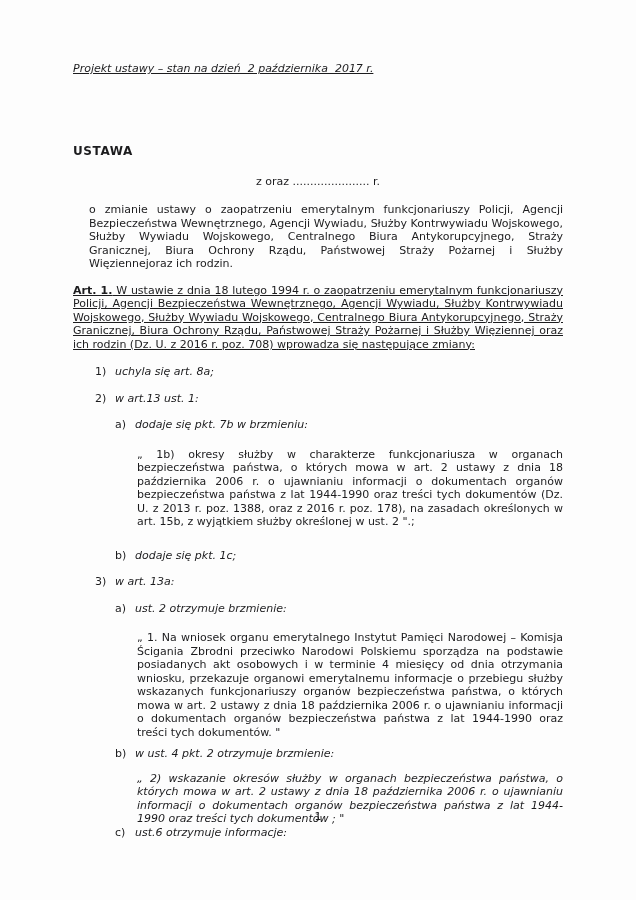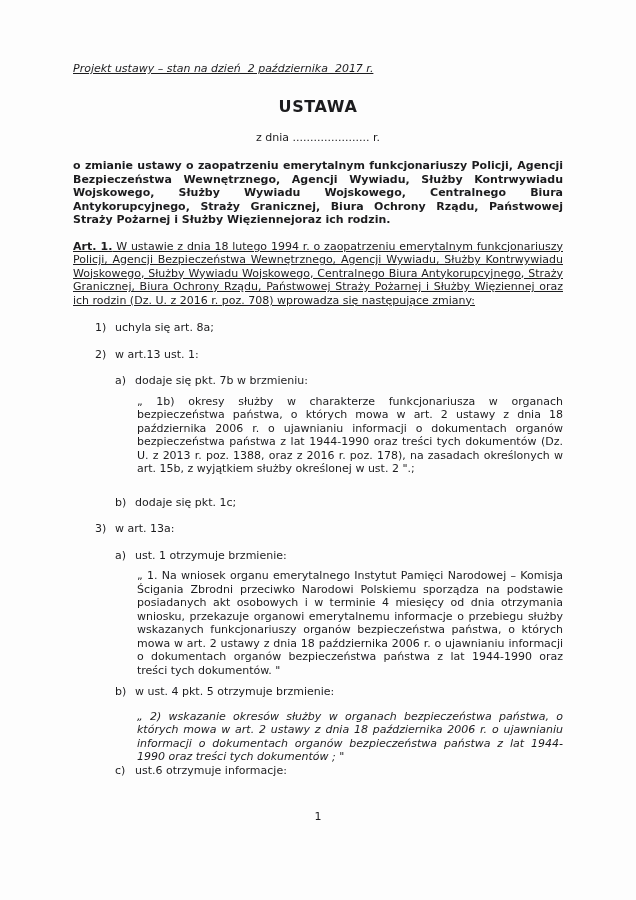--- a/index.html
+++ b/index.html
@@ -15,56 +15,56 @@
     line-height: 13.5px;
     padding: 62px 73px 0 73px;
     overflow: hidden;
   }
   .header-note {
     font-style: italic;
     text-decoration: underline;
     white-space: pre-wrap;
   }
   .title {
-    margin: 24px 0 0 0;
-    text-align: center;
+    margin: 68px 0 0 0;
     font-weight: bold;
-    font-size: 16px;
+    font-size: 12px;
     line-height: 14px;
     letter-spacing: 0.6px;
   }
   .date-line {
     margin-top: 17px;
     text-align: center;
   }
   .subject {
     margin-top: 15px;
-    font-weight: bold;
+    font-weight: normal;
     text-align: justify;
+    margin-left: 16px;
   }
   .art {
     margin-top: 13px;
     text-align: justify;
     text-decoration: underline;
   }
   .art .art-label { font-weight: bold; }
   .li {
     display: flex;
     align-items: flex-start;
   }
   .li .lbl { flex: 0 0 20px; }
-  .li .txt { flex: 1; }
+  .li .txt { flex: 1; font-style: italic; }
   .lvl1 { margin-left: 22px; }
   .lvl2 { margin-left: 42px; }
   .quote {
     margin-left: 64px;
     text-align: justify;
   }
   .mt0  { margin-top: 0; }
-  .mt7  { margin-top: 7px; }
+  .mt7  { margin-top: 16px; }
   .mt8  { margin-top: 8px; }
   .mt11 { margin-top: 11px; font-style: italic; }
   .mt13 { margin-top: 13px; }
   .mt14 { margin-top: 14px; }
   .mt20 { margin-top: 20px; }
   .footer {
     position: absolute;
     top: 810px;
     left: 0;
     width: 100%;
@@ -73,21 +73,21 @@
 </style>
 </head>
 <body>
 
 <div class="page">
 
   <div class="header-note">Projekt ustawy – stan na dzień  2 października  2017 r.</div>
 
   <div class="title">USTAWA</div>
 
-  <div class="date-line">z dnia ...................... r.</div>
+  <div class="date-line">z oraz ...................... r.</div>
 
   <div class="subject">o zmianie ustawy o zaopatrzeniu emerytalnym funkcjonariuszy Policji, Agencji Bezpieczeństwa Wewnętrznego, Agencji Wywiadu, Służby Kontrwywiadu Wojskowego, Służby Wywiadu Wojskowego, Centralnego Biura Antykorupcyjnego, Straży Granicznej, Biura Ochrony Rządu, Państwowej Straży Pożarnej i Służby Więziennejoraz ich rodzin.</div>
 
   <div class="art">
     <span class="art-label">Art. 1.</span><span> W ustawie z dnia 18 lutego 1994 r. o zaopatrzeniu emerytalnym funkcjonariuszy Policji, Agencji Bezpieczeństwa Wewnętrznego, Agencji Wywiadu, Służby Kontrwywiadu Wojskowego, Służby Wywiadu Wojskowego, Centralnego Biura Antykorupcyjnego, Straży Granicznej, Biura Ochrony Rządu, Państwowej Straży Pożarnej i Służby Więziennej oraz ich rodzin (Dz. U. z 2016 r. poz. 708) wprowadza się następujące zmiany:</span>
   </div>
 
   <div class="li lvl1 mt14">
     <span class="lbl">1)</span>
     <span class="txt">uchyla się art. 8a;</span>
@@ -110,28 +110,28 @@
     <span class="txt">dodaje się pkt. 1c;</span>
   </div>
 
   <div class="li lvl1 mt13">
     <span class="lbl">3)</span>
     <span class="txt">w art. 13a:</span>
   </div>
 
   <div class="li lvl2 mt13">
     <span class="lbl">a)</span>
-    <span class="txt">ust. 1 otrzymuje brzmienie:</span>
+    <span class="txt">ust. 2 otrzymuje brzmienie:</span>
   </div>
 
   <div class="quote mt7">„ 1. Na wniosek organu emerytalnego Instytut Pamięci Narodowej – Komisja Ścigania Zbrodni przeciwko Narodowi Polskiemu sporządza na podstawie posiadanych akt osobowych i w terminie 4 miesięcy od dnia otrzymania wniosku, przekazuje organowi emerytalnemu informacje o przebiegu służby wskazanych funkcjonariuszy organów bezpieczeństwa państwa, o których mowa w art. 2 ustawy z dnia 18 października 2006 r. o ujawnianiu informacji o dokumentach organów bezpieczeństwa państwa z lat 1944-1990 oraz treści tych dokumentów. "</div>
 
   <div class="li lvl2 mt8">
     <span class="lbl">b)</span>
-    <span class="txt">w ust. 4 pkt. 5 otrzymuje brzmienie:</span>
+    <span class="txt">w ust. 4 pkt. 2 otrzymuje brzmienie:</span>
   </div>
 
   <div class="quote mt11">„ 2) wskazanie okresów służby w organach bezpieczeństwa państwa, o których mowa w art. 2 ustawy z dnia 18 października 2006 r. o ujawnianiu informacji o dokumentach organów bezpieczeństwa państwa z lat 1944-1990 oraz treści tych dokumentów ; "</div>
 
   <div class="li lvl2 mt0">
     <span class="lbl">c)</span>
     <span class="txt">ust.6 otrzymuje informacje:</span>
   </div>
 
   <div class="footer">1</div>

